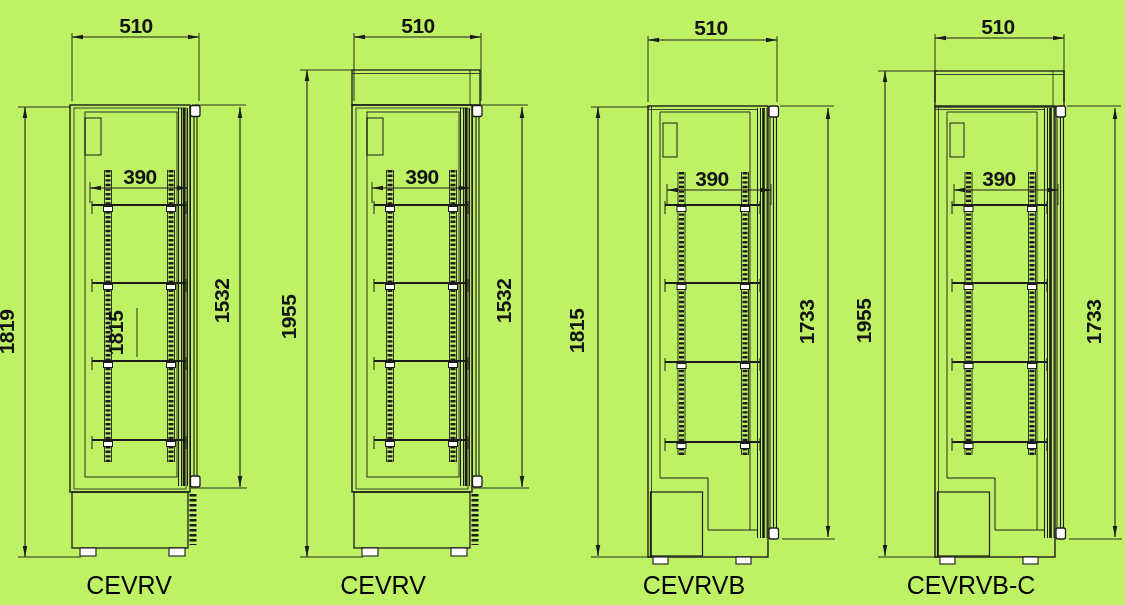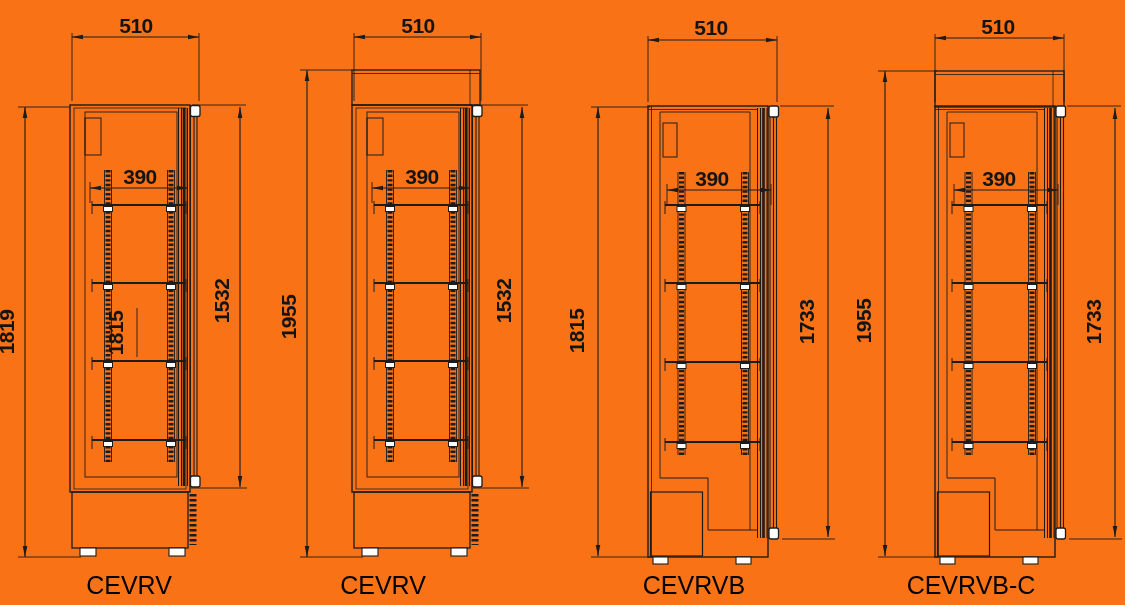--- a/index.html
+++ b/index.html
@@ -1,16 +1,16 @@
 <!DOCTYPE html>
 <html><head>
 <meta charset="utf-8">
 <style>
   html,body{margin:0;padding:0;background:#ffffff;}
-  .canvas{position:relative;width:1125px;height:605px;background:#f97316;overflow:hidden;}
+  .canvas{position:relative;width:1125px;height:605px;background:#bef264;overflow:hidden;}
   svg{display:block;}
   .dim{
     font-family:"Liberation Sans",sans-serif;
     font-size:21px;font-weight:bold;letter-spacing:-0.5px;
     fill:#141414;text-anchor:middle;
   }
   .model{
     font-family:"Liberation Sans",sans-serif;
     font-size:25px;font-weight:normal;
     fill:#000;text-anchor:middle;

